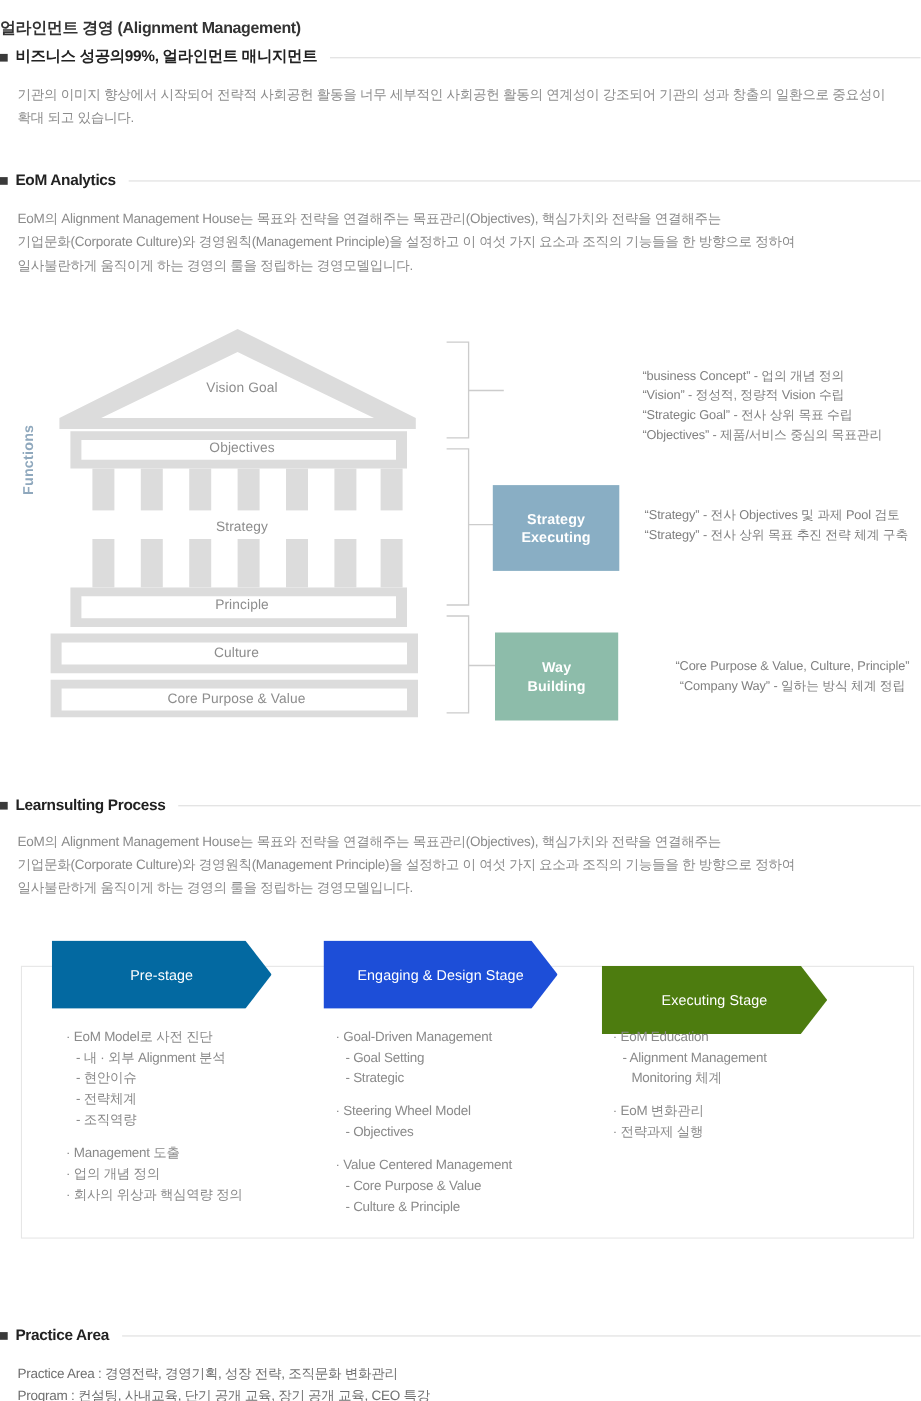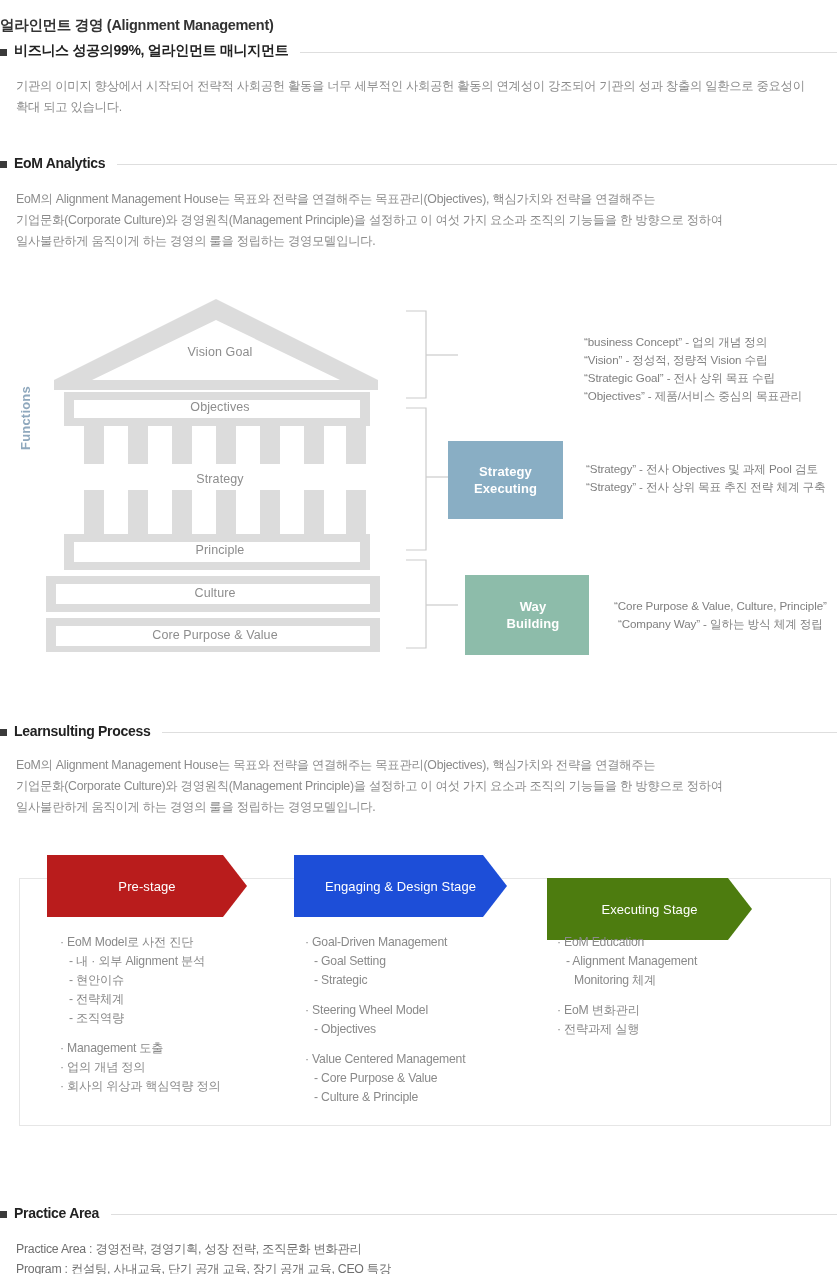--- a/index.html
+++ b/index.html
@@ -190,21 +190,21 @@
 
   <div class="cbox" style="left: 448px; top: 441px; width: 115px; height: 78px; background: rgb(137, 174, 196);">
     <span>Strategy</span>
     <span>Executing</span>
   </div>
   <div class="cdesc" style="left:586px;top:460px;">
     <div>“Strategy” - 전사 Objectives 및 과제 Pool 검토</div>
     <div>“Strategy” - 전사 상위 목표 추진 전략 체계 구축</div>
   </div>
 
-  <div class="cbox" style="left: 465px; top: 575px; width: 112px; height: 80px; background: rgb(141, 188, 170); padding-left: 12px;">
+  <div class="cbox" style="left: 450px; top: 575px; width: 112px; height: 80px; background: rgb(141, 188, 170);">
     <span>Way</span>
     <span>Building</span>
   </div>
   <div class="cdesc" style="left:614px;top:597px;text-align:center;">
     <div>“Core Purpose &amp; Value, Culture, Principle”</div>
     <div>“Company Way” - 일하는 방식 체계 정립</div>
   </div>
 
   <div class="sec-head" style="top:723px;">
     <span class="sec-bullet"></span>
@@ -213,21 +213,21 @@
   </div>
 
   <div class="para" style="top:755px;">
     <div>EoM의 Alignment Management House는 목표와 전략을 연결해주는 목표관리(Objectives), 핵심가치와 전략을 연결해주는</div>
     <div>기업문화(Corporate Culture)와 경영원칙(Management Principle)을 설정하고 이 여섯 가지 요소과 조직의 기능들을 한 방향으로 정하여</div>
     <div>일사불란하게 움직이게 하는 경영의 룰을 정립하는 경영모델입니다.</div>
   </div>
 
   <div class="proc-box"></div>
 
-  <div class="arrow" style="left: 47px; top: 855px; width: 200px; background: #b91c1c;">
+  <div class="arrow" style="left: 47px; top: 855px; width: 200px; background: #0369a1;">
     <span>Pre-stage</span>
   </div>
   <div class="arrow" style="left: 294px; top: 855px; width: 213px; background: #1d4ed8;">
     <span>Engaging &amp; Design Stage</span>
   </div>
   <div class="arrow" style="left: 547px; top: 878px; width: 205px; background: #4d7c0f;">
     <span>Executing Stage</span>
   </div>
 
   <div class="proc-col" style="left:60px;top:933px;">

